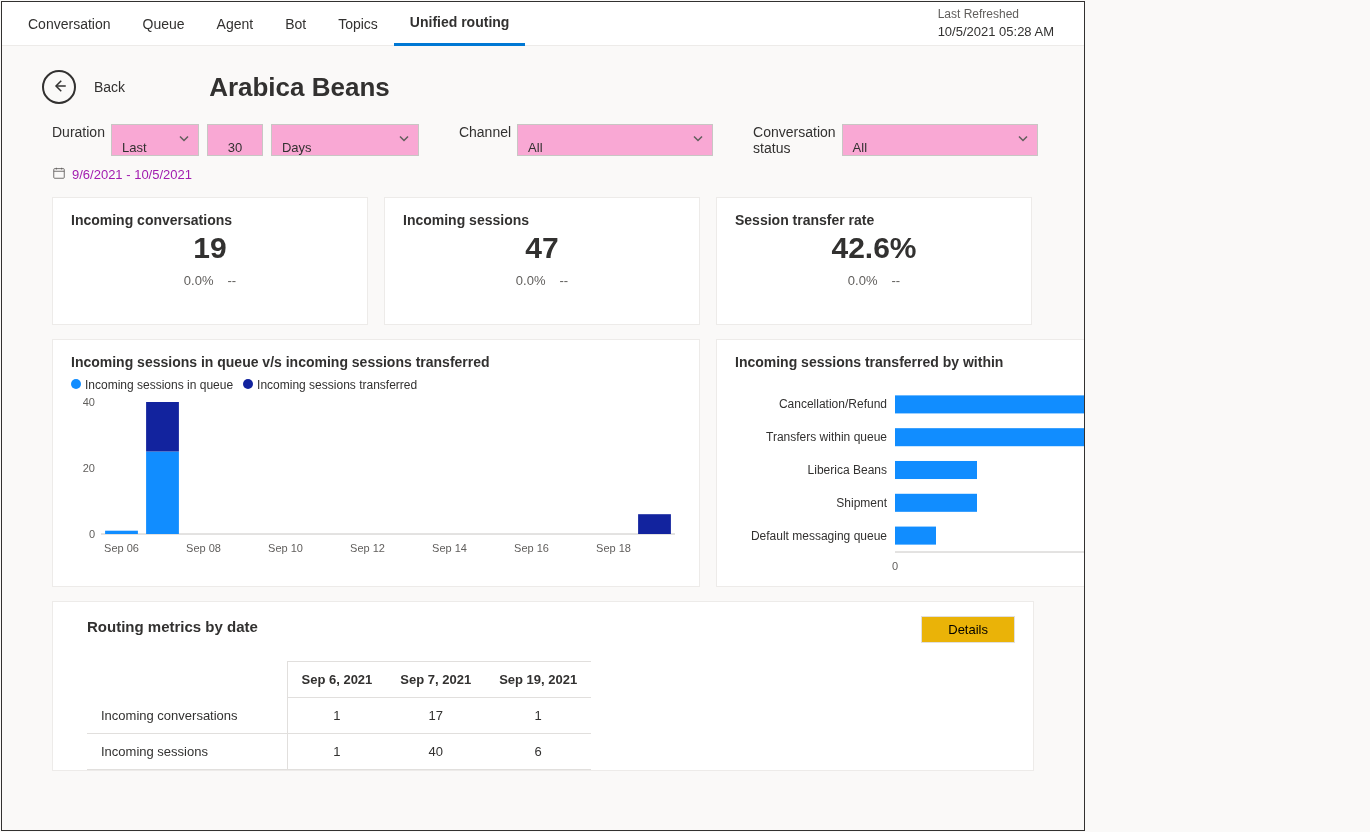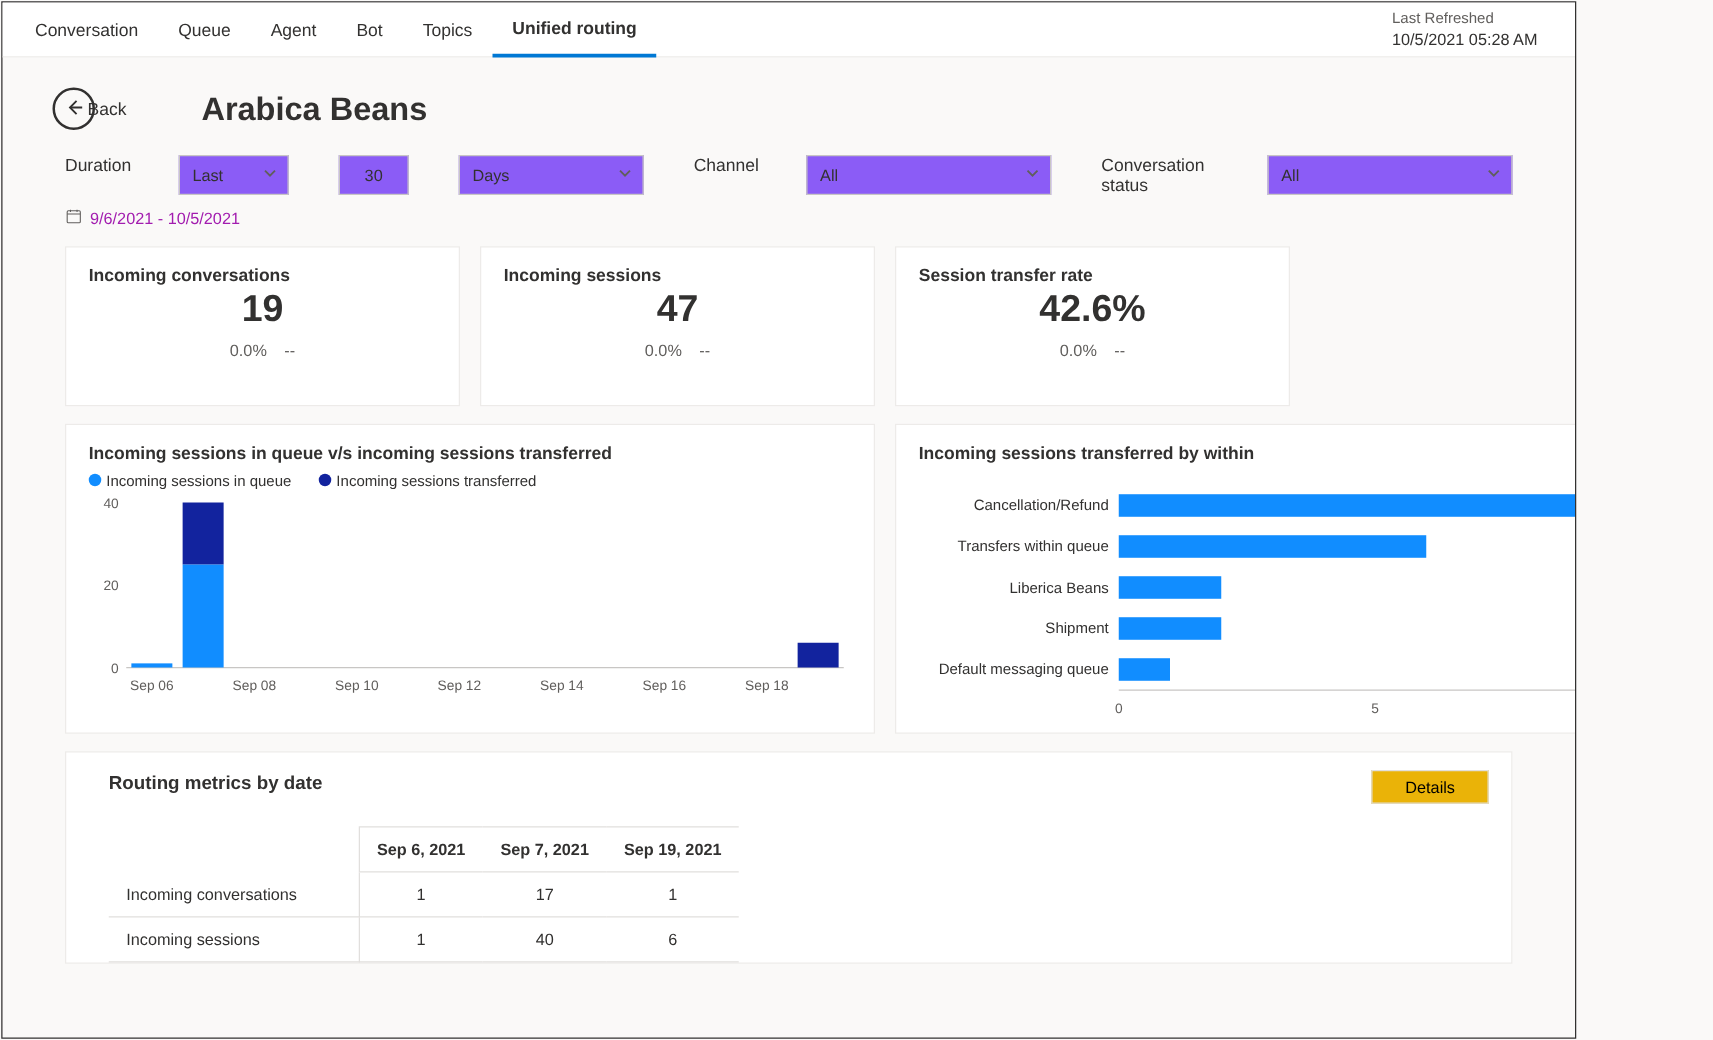--- a/index.html
+++ b/index.html
@@ -4,21 +4,21 @@
 <style>
   * { box-sizing: border-box; margin: 0; padding: 0; }
   body {
     font-family: "Segoe UI", -apple-system, sans-serif;
     background: #faf9f8;
     color: #323130;
     font-size: 14px;
   }
   .frame {
     border: 1px solid #323130;
-    width: 1260px;
+    width: 1084px;
     height: 830px;
     margin: 1px;
     background: #faf9f8;
     overflow: hidden;
     position: relative;
   }
   
   .tabs {
     display: flex;
     align-items: center;
@@ -47,20 +47,21 @@
     text-align: left;
     font-size: 13px;
     line-height: 1.4;
   }
   .last-refreshed .lbl { color: #605e5c; font-size: 12px; }
   
   .header-row {
     display: flex;
     align-items: center;
     padding: 24px 40px 10px 40px;
+    gap: 24px;
   }
   .back-btn {
     width: 34px; height: 34px;
     border: 2px solid #323130;
     border-radius: 50%;
     display: flex; align-items: center; justify-content: center;
     cursor: pointer;
   }
   .back-btn svg { width: 18px; height: 18px; }
   .back-text { font-size: 14px; cursor: pointer; margin-left: -6px;}
@@ -68,31 +69,30 @@
   
   .filters {
     display: flex;
     gap: 40px;
     padding: 10px 50px 4px 50px;
   }
   .filter-group { display: flex; gap: 6px; }
   .filter-label { font-size: 14px; color: #323130; }
   .select-row { display: flex; gap: 8px; }
   .select {
-    background: #8b5cf6;
+    background: #f9a8d4;
     border: 1px solid #c8c6c4;
     height: 32px;
     padding: 0 28px 0 10px;
     position: relative;
     display: flex;
-    align-items: center;
+    align-items: flex-end;
     font-size: 13px;
     cursor: pointer;
     min-width: 80px;
-    margin-left: 32px;
   }
   .select.sm { min-width: 56px; padding: 0 10px; justify-content: center;}
   .select .chev {
     position: absolute; right: 8px; top: 50%; transform: translateY(-50%);
   }
   .chev svg { width: 12px; height: 12px; }
   .date-range {
     padding: 6px 50px 0 50px;
     font-size: 13px;
     color: #a21caf;
@@ -116,21 +116,21 @@
   .card.kpi .sub { text-align: center; font-size: 13px; color: #605e5c; margin-top: 8px; }
   .card.kpi .sub span + span { margin-left: 14px; }
   .chart-row {
     display: flex;
     gap: 16px;
     padding: 14px 50px 0 50px;
   }
   .card.chart-a { width: 648px; height: 248px; }
   .card.chart-b { width: 626px; height: 248px; }
   .card .ctitle { font-size: 14px; font-weight: 600; margin-bottom: 8px; }
-  .legend { font-size: 12px; display: flex; gap: 22px; margin: 8px 0 6px 0;}
+  .legend { font-size: 12px; display: flex; gap: 10px; margin: 8px 0 6px 0;}
   .swatch { width: 10px; height: 10px; display: inline-block; border-radius: 50%; margin-right: 4px;}
   .sw-a { background: #118dff; }
   .sw-b { background: #12239e; }
   svg.chart { display: block; }
   
   .table-card {
     margin: 14px 50px 0 50px;
     background: #fff;
     border: 1px solid #edebe9;
     padding: 16px 18px 0 34px;

